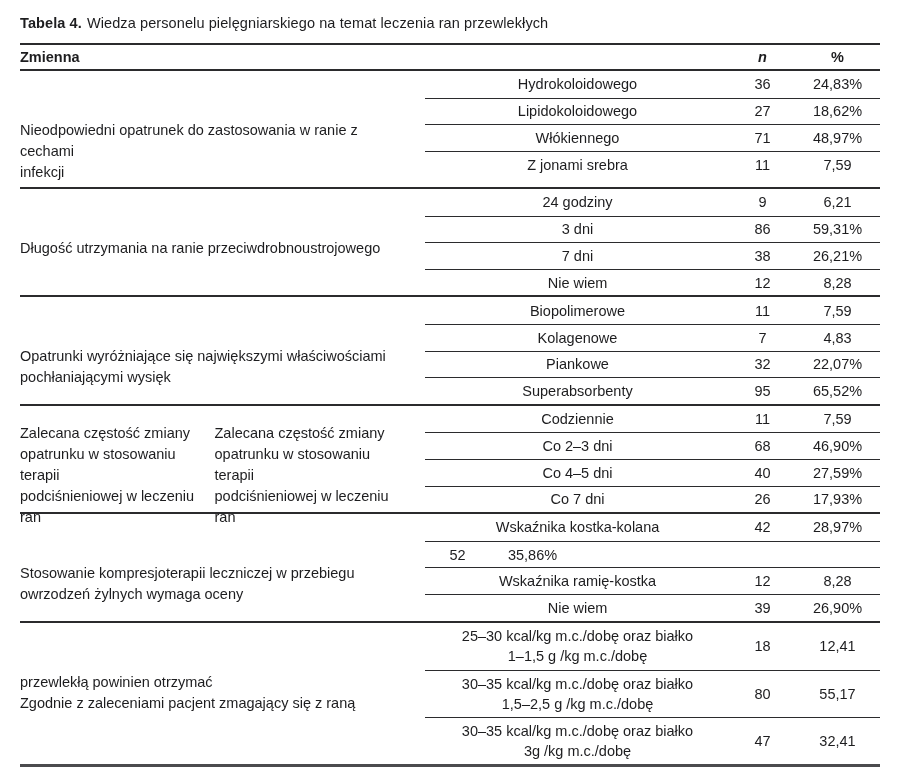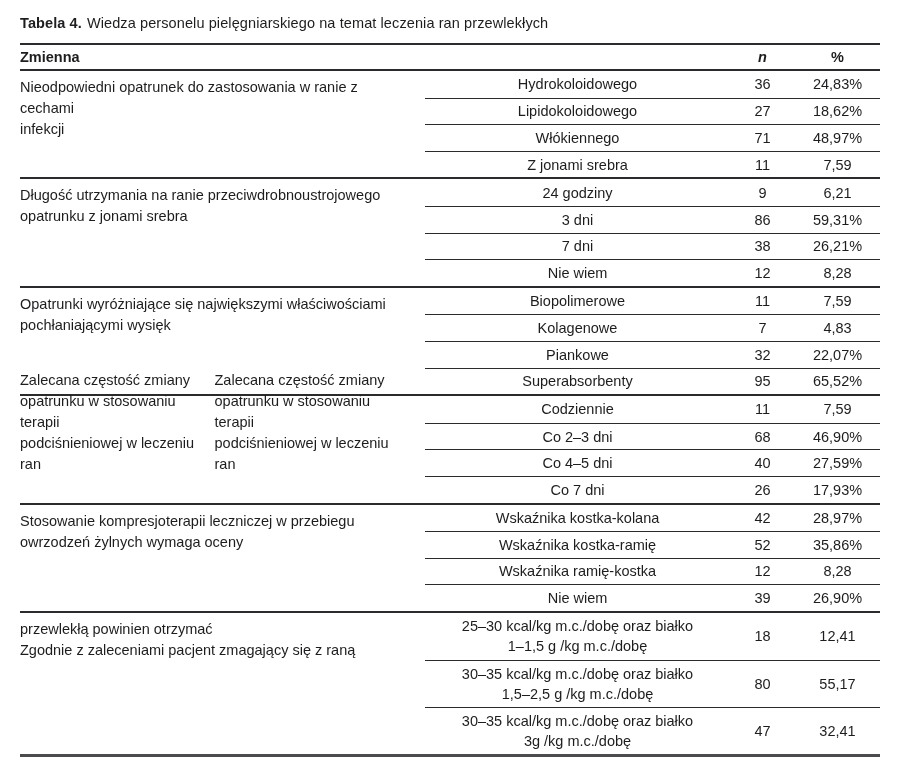--- a/index.html
+++ b/index.html
@@ -49,20 +49,21 @@
     display: flex;
     border-bottom: 2px solid #2b2b2d;
   }
   .table-group.last {
     border-bottom: 3.5px solid #4b4b4e;
   }
   .group-label-cell {
     width: 405px;
     box-sizing: border-box;
     padding: 4px 16px 4px 0;
+    margin-top: 43px;
   }
   .group-label {
     line-height: 21px;
     padding-top: 2px;
   }
   .group-label-cell.dual {
     padding: 0 16px 0 0;
     display: flex;
     flex-direction: row;
   }
@@ -152,21 +153,20 @@
               </div>
               <div class="cell-n">11</div>
               <div class="cell-pct">7,59</div>
             </div>
           </div>
         </div>
         <div class="table-group">
           <div class="group-label-cell">
             <div class="group-label">
               <div class="label-line">Długość utrzymania na ranie przeciwdrobnoustrojowego</div>
-              <div class="label-line">opatrunku z jonami srebra</div>
             </div>
           </div>
           <div class="group-rows">
             <div class="table-row">
               <div class="cell-option">
                 <div class="option-line">24 godziny</div>
               </div>
               <div class="cell-n">9</div>
               <div class="cell-pct">6,21</div>
             </div>
@@ -282,23 +282,20 @@
           </div>
           <div class="group-rows">
             <div class="table-row">
               <div class="cell-option">
                 <div class="option-line">Wskaźnika kostka-kolana</div>
               </div>
               <div class="cell-n">42</div>
               <div class="cell-pct">28,97%</div>
             </div>
             <div class="table-row">
-              <div class="cell-option">
-                <div class="option-line">Wskaźnika kostka-ramię</div>
-              </div>
               <div class="cell-n">52</div>
               <div class="cell-pct">35,86%</div>
             </div>
             <div class="table-row">
               <div class="cell-option">
                 <div class="option-line">Wskaźnika ramię-kostka</div>
               </div>
               <div class="cell-n">12</div>
               <div class="cell-pct">8,28</div>
             </div>

